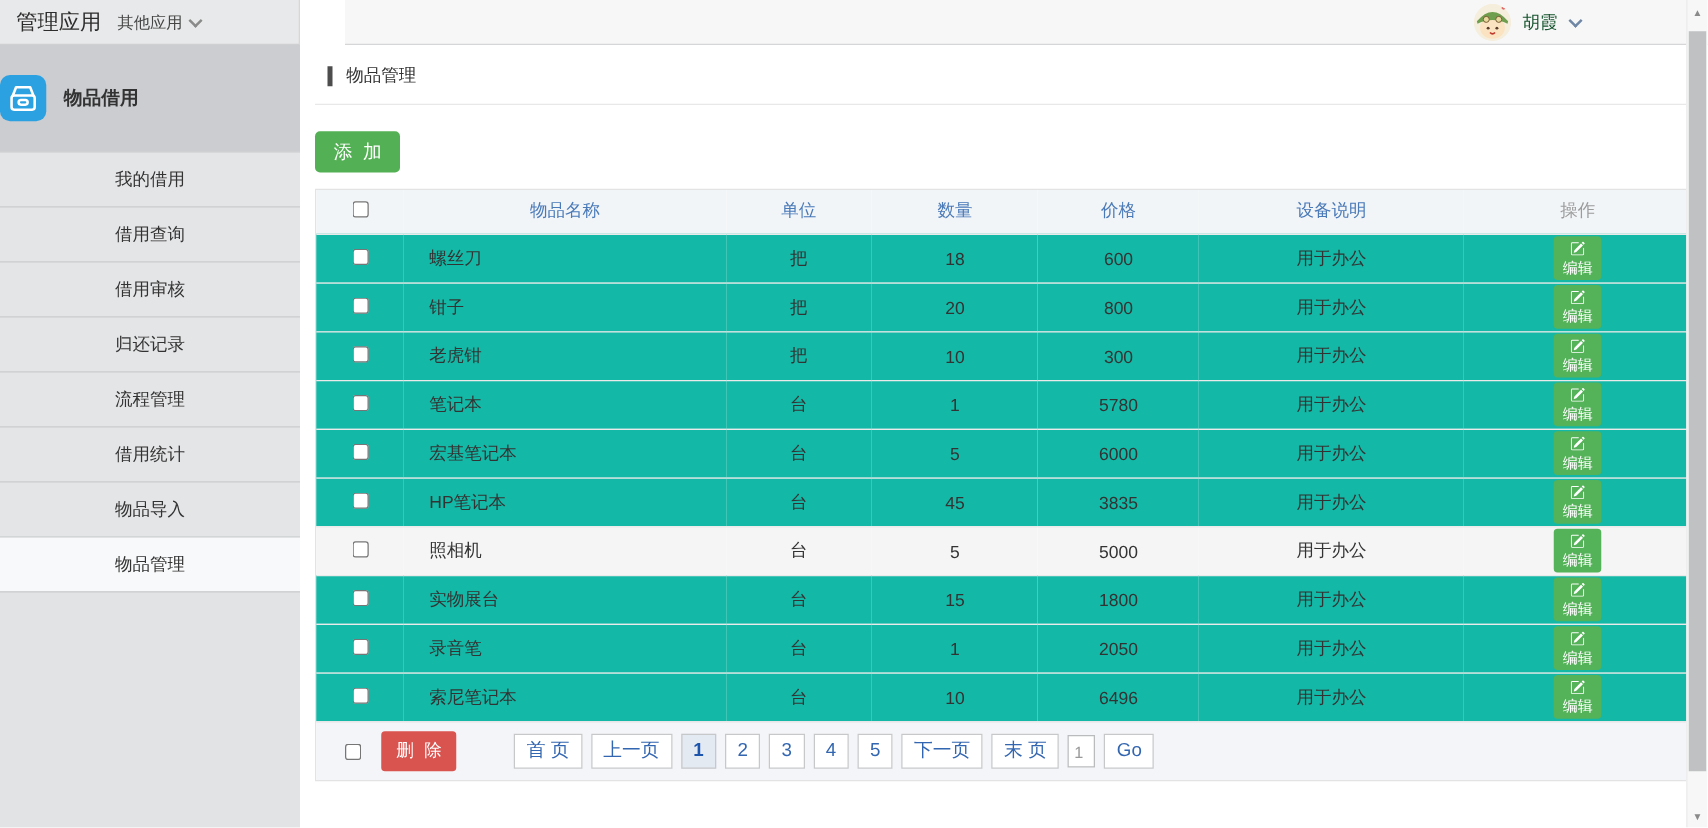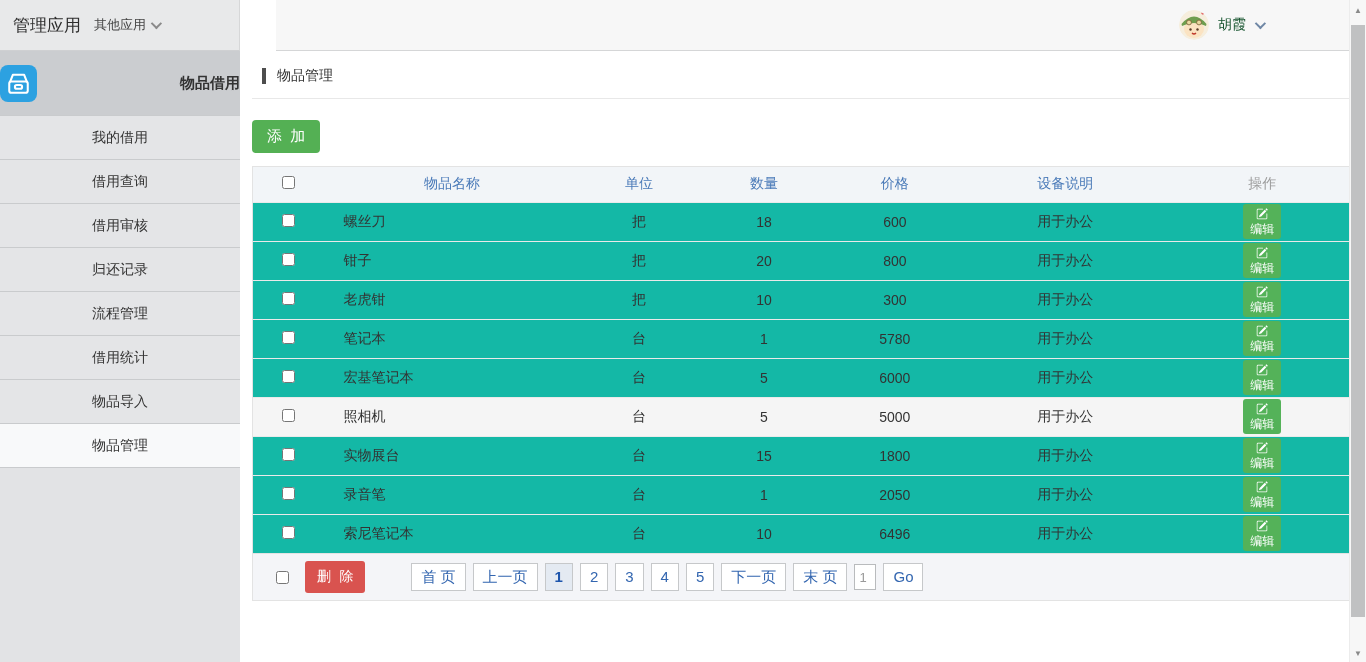--- a/index.html
+++ b/index.html
@@ -4,21 +4,21 @@
 <style>
   * { margin:0; padding:0; box-sizing:border-box; }
   html,body { width:1366px; height:662px; overflow:hidden; }
   body {
     font-family:"Liberation Sans","DejaVu Sans",sans-serif;
     font-size:14px; color:#333; background:#fff; position:relative;
   }
   .app { width:1366px; height:662px; display:flex; flex-direction:column; position:relative; }
 
   
-  .topbar { height:51px; display:flex; flex:0 0 auto;gap:36px; }
+  .topbar { height:36px; display:flex; flex:0 0 auto;gap:36px; }
   .topbar-left {
     width:240px; background:#e8e9ea; border-right:1px solid #d6d7d8;
     border-bottom:1px solid #cfd0d2; display:flex; align-items:center;
     padding-left:13px; gap:13px;
   }
   .app-title { font-size:17px; color:#2d2d2d; }
   .other-apps { font-size:13px; color:#454545; display:flex; align-items:center; gap:5px; cursor:pointer; }
   .topbar-right {
     flex:1; background:#f7f7f7; border-bottom:1px solid #d5d6d7;
     display:flex; align-items:center; justify-content:flex-end;
@@ -29,22 +29,22 @@
   .chev.gray { border-color:#8a8a8a; }
   .avatar { width:30px; height:30px; border-radius:50%; overflow:hidden; flex:0 0 auto; }
   .username { font-size:14px; color:#14532d; }
 
   
   .layout { flex:1; display:flex; min-height:0; }
 
   
   .sidebar { width:240px; background:#e4e5e7; display:flex; flex-direction:column; flex:0 0 auto; }
   .sidebar-header {
-    height:64px; background:#cbcdd0; display:flex; align-items:center;
-    justify-content:space-between; gap:14px; flex:0 0 auto;
+    height:85px; background:#cbcdd0; display:flex; align-items:center;
+    justify-content:flex-start; gap:14px; flex:0 0 auto;
   }
   .module-icon {
     width:37px; height:37px; border-radius:8px; background:#2ca1e1;
     display:flex; align-items:center; justify-content:center;
   }
   .module-label { font-size:15px; font-weight:bold; color:#333; }
   .sidebar-item {
     height:44px; border-top:1px solid #c9cbcd; display:flex; align-items:center;
     justify-content:center; font-size:14px; color:#333; cursor:pointer; flex:0 0 auto;
   }
@@ -290,20 +290,35 @@
               <td>6000</td>
               <td>用于办公</td>
               <td><button class="edit-btn">
                     <svg width="12" height="12" viewBox="0 0 16 16" fill="#fff">
                       <path d="M15.5 1.9a.5.5 0 0 1 0 .7l-1 1.05-2-2L13.5.6a.5.5 0 0 1 .7 0l1.3 1.3zm-1.75 2.46-2-2L4.94 9.21a.5.5 0 0 0-.12.2l-.8 2.41a.25.25 0 0 0 .31.32l2.42-.8a.5.5 0 0 0 .2-.13l6.8-6.81z"></path>
                       <path d="M1 13.5A1.5 1.5 0 0 0 2.5 15h11a1.5 1.5 0 0 0 1.5-1.5v-6a.5.5 0 0 0-1 0v6a.5.5 0 0 1-.5.5h-11a.5.5 0 0 1-.5-.5v-11a.5.5 0 0 1 .5-.5H9a.5.5 0 0 0 0-1H2.5A1.5 1.5 0 0 0 1 2.5v11z"></path>
                     </svg>
                     <span>编辑</span>
                   </button></td>
             </tr>
+            <tr>
+              <td><input type="checkbox" style=""></td>
+              <td class="name-cell">HP笔记本</td>
+              <td>台</td>
+              <td>45</td>
+              <td>3835</td>
+              <td>用于办公</td>
+              <td><button class="edit-btn">
+                    <svg width="12" height="12" viewBox="0 0 16 16" fill="#fff">
+                      <path d="M15.5 1.9a.5.5 0 0 1 0 .7l-1 1.05-2-2L13.5.6a.5.5 0 0 1 .7 0l1.3 1.3zm-1.75 2.46-2-2L4.94 9.21a.5.5 0 0 0-.12.2l-.8 2.41a.25.25 0 0 0 .31.32l2.42-.8a.5.5 0 0 0 .2-.13l6.8-6.81z"></path>
+                      <path d="M1 13.5A1.5 1.5 0 0 0 2.5 15h11a1.5 1.5 0 0 0 1.5-1.5v-6a.5.5 0 0 0-1 0v6a.5.5 0 0 1-.5.5h-11a.5.5 0 0 1-.5-.5v-11a.5.5 0 0 1 .5-.5H9a.5.5 0 0 0 0-1H2.5A1.5 1.5 0 0 0 1 2.5v11z"></path>
+                    </svg>
+                    <span>编辑</span>
+                  </button></td>
+            </tr>
             <tr class="hover">
               <td><input type="checkbox" style=""></td>
               <td class="name-cell">照相机</td>
               <td>台</td>
               <td>5</td>
               <td>5000</td>
               <td>用于办公</td>
               <td><button class="edit-btn">
                     <svg width="12" height="12" viewBox="0 0 16 16" fill="#fff">
                       <path d="M15.5 1.9a.5.5 0 0 1 0 .7l-1 1.05-2-2L13.5.6a.5.5 0 0 1 .7 0l1.3 1.3zm-1.75 2.46-2-2L4.94 9.21a.5.5 0 0 0-.12.2l-.8 2.41a.25.25 0 0 0 .31.32l2.42-.8a.5.5 0 0 0 .2-.13l6.8-6.81z"></path>

